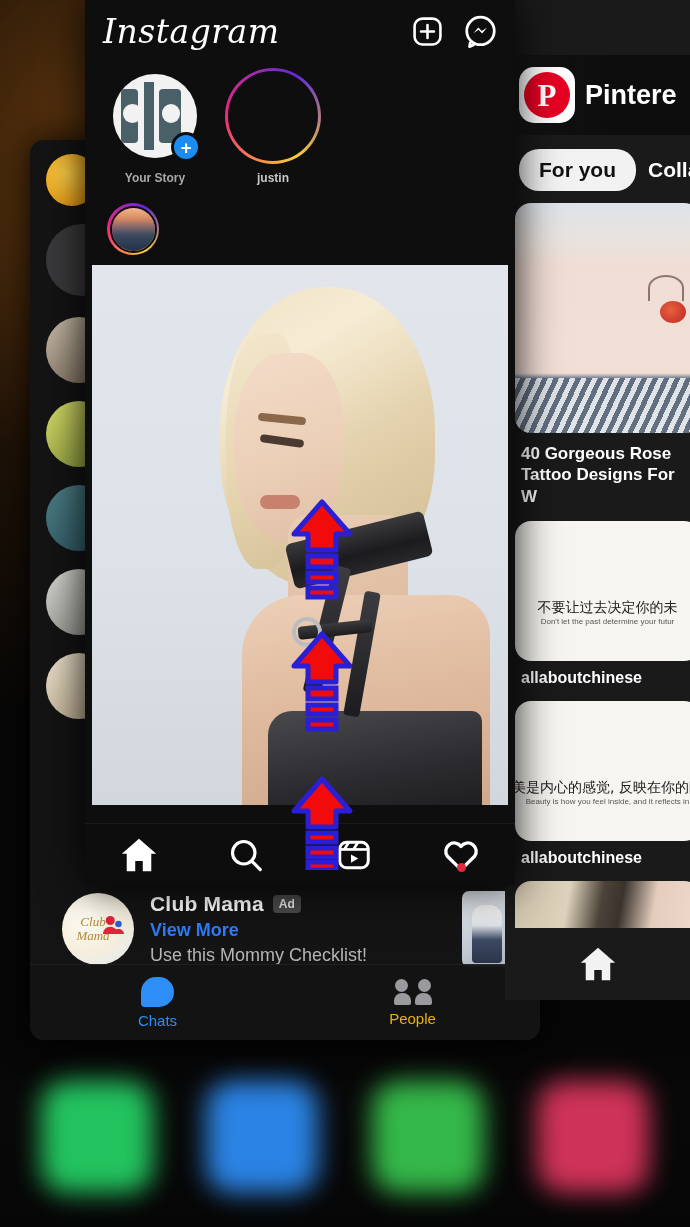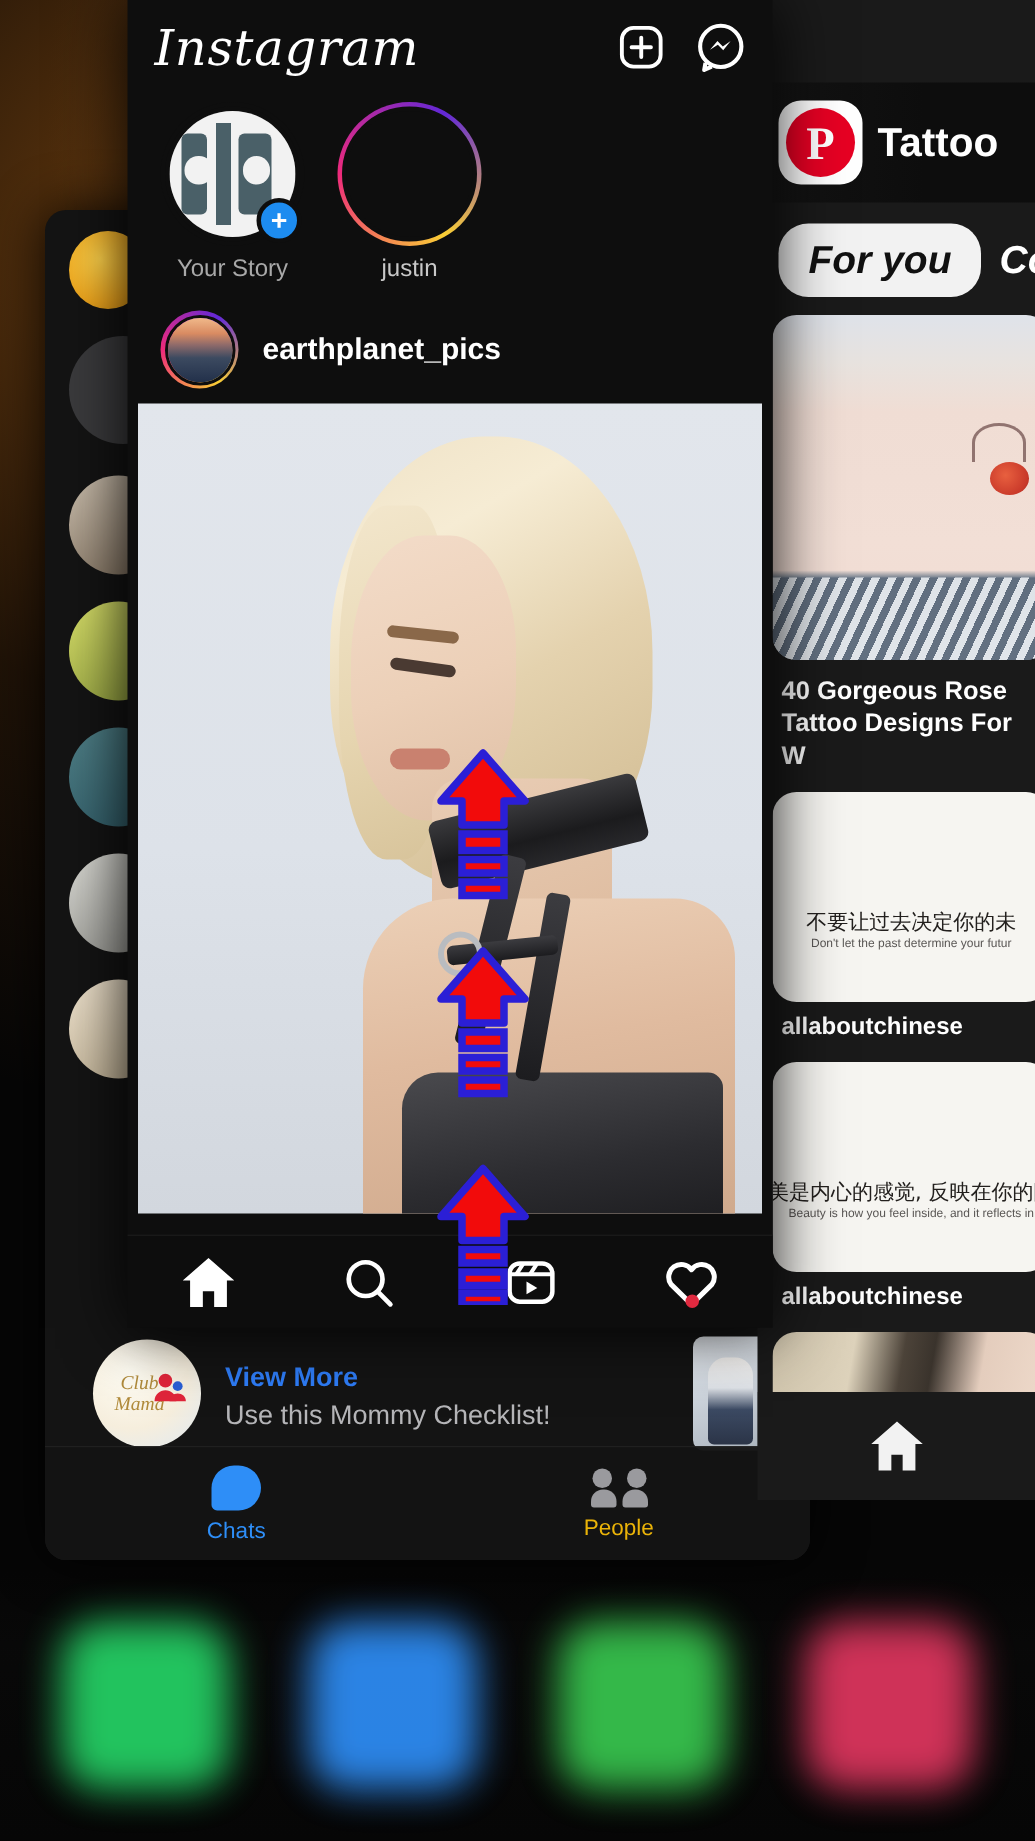--- a/index.html
+++ b/index.html
@@ -106,21 +106,21 @@
     background:linear-gradient(90deg, rgba(26,26,26,0.0) 0%, rgba(16,16,16,0.85) 18%, #0d0d0d 60%);
   }
   #p-logo{ width:56px;height:56px;border-radius:15px; background:#fff;
     display:flex;align-items:center;justify-content:center; flex:0 0 auto;}
   #p-logo .pcircle{ width:46px;height:46px;border-radius:50%;background:#e60023;
     display:flex;align-items:center;justify-content:center;
     color:#fff; font-family:"Liberation Serif",serif; font-weight:bold; font-size:31px; line-height:1;}
   #p-name{ color:#fff; font-size:27px; font-weight:bold; white-space:nowrap; }
 
   #p-tabs{ display:flex; align-items:center; gap:12px; padding:14px 0 12px 14px; }
-  .p-tab{ font-size:26px; white-space:nowrap;font-style:italic; }
+  .p-tab{ font-size:21px; white-space:nowrap; }
   .p-tab.active{ background:#f2f2f2; color:#111; border-radius:20px; padding:9px 20px; font-weight:bold;}
   .p-tab.idle{ color:#fff; font-weight:bold; }
 
   #p-feed{ padding:0 0 0 10px; }
   .pin{ margin-bottom:14px; }
   .pin .img{ width:185px; border-radius:16px; overflow:hidden; position:relative;}
   .pin .cap{ color:#fff; font-size:17px; font-weight:bold; line-height:1.25; padding:10px 4px 0 6px;}
   .pin .auth{ color:#fff; font-size:16px; font-weight:bold; padding:8px 4px 0 6px;}
 
   .tattoo{ height:230px;
@@ -157,22 +157,22 @@
   #ig-actions{ display:flex; align-items:center; gap:20px; }
   .ig-ico{ width:33px;height:33px; display:flex;align-items:center;justify-content:center;}
 
   #ig-stories{ display:flex; gap:22px; padding:6px 0 8px 22px; }
   .story{ width:96px; flex:0 0 auto; text-align:center; }
   .ring{ width:96px;height:96px; border-radius:50%; padding:3px; position:relative;
     background:conic-gradient(from 150deg,#f9ce34,#ee2a7b,#6228d7,#f9ce34);}
   .ring.none{ background:#0e0e0e; }
   .ring .inner{ width:100%;height:100%;border-radius:50%; border:3px solid #0e0e0e;
     overflow:hidden; background:#3a3a3a;}
-  .story .nm{ color:#c8c8c8; font-size:16px; margin-top:7px; white-space:nowrap;
-    overflow:hidden; text-overflow:clip; }
+  .story .nm{ color:#c8c8c8; font-size:12px; margin-top:7px; white-space:nowrap;
+    overflow:hidden; text-overflow:clip;font-weight:bold; }
   .story.mine .nm{ color:#a8a8a8; }
   .plus{ position:absolute; right:2px; bottom:2px; width:30px;height:30px;border-radius:50%;
     background:#1d8cf0; border:3px solid #0e0e0e; color:#fff; font-size:19px;
     display:flex; align-items:center; justify-content:center; line-height:1; font-weight:bold;}
 
   .av-art{ width:100%;height:100%;
     background:linear-gradient(170deg,#cfcfcf 0%,#bdbdbd 32%,#4b4b4b 46%,#2a2a2a 72%,#dadada 100%);}
   .av-neha{ width:100%;height:100%;
     background:linear-gradient(160deg,#cfd8d1 0%,#53c5c5 30%,#1f9fb0 48%,#d8b79a 66%,#cbd3cd 100%);}
   .av-logo{ width:100%;height:100%; background:#f2f2f2; position:relative; overflow:hidden;}
@@ -312,20 +312,24 @@
       <span>Mama</span>
     </div>
     <svg class="pp" viewBox="0 0 24 22">
       <circle cx="9" cy="6" r="5" fill="#e0253a"></circle>
       <path d="M1 21c0-5 4-8 8-8s8 3 8 8z" fill="#e0253a"></path>
       <circle cx="18" cy="10" r="3.6" fill="#2a5fd6"></circle>
       <path d="M12 21c0-3.4 2.7-5.6 6-5.6s6 2.2 6 5.6z" fill="#e0253a"></path>
     </svg>
   </div>
   <div id="ad-text">
+    <div class="ad-title-row">
+      <span id="ad-title">Club Mama</span>
+      <span id="ad-badge">Ad</span>
+    </div>
     <div id="ad-cta">View More</div>
     <div id="ad-sub">Use this Mommy Checklist!</div>
   </div>
   <div id="ad-thumb"></div>
 </div>
 
 <div id="m-tabs">
   <div class="m-tab active">
     <span class="bubble"></span>
     <span class="lbl">Chats</span>
@@ -340,21 +344,21 @@
     <span class="lbl dim">People</span>
   </div>
 </div>
 
 <div id="pinterest">
   <div id="p-header">
     <div id="p-titlebar">
       <div id="p-logo">
         <span class="pcircle">P</span>
       </div>
-      <span id="p-name">Tattoo</span>
+      <span id="p-name">Pintere</span>
     </div>
   </div>
 
   <div id="p-tabs">
     <span class="p-tab active">For you</span>
     <span class="p-tab idle">Colla</span>
   </div>
 
   <div id="p-feed">
     <div class="pin">
@@ -448,21 +452,20 @@
       <div class="nm">justin</div>
     </div>
   </div>
 
   <div id="ig-post-head">
     <div class="ring">
       <div class="inner">
           <div class="av-earth"></div>
         </div>
     </div>
-    <span id="ig-post-user">earthplanet_pics</span>
   </div>
 
   <div id="ig-photo">
     <div class="hair"></div>
     <div class="face">
       <span class="brow"></span>
         <span class="eye"></span>
         <span class="lip"></span>
     </div>
     <div class="neck"></div>

